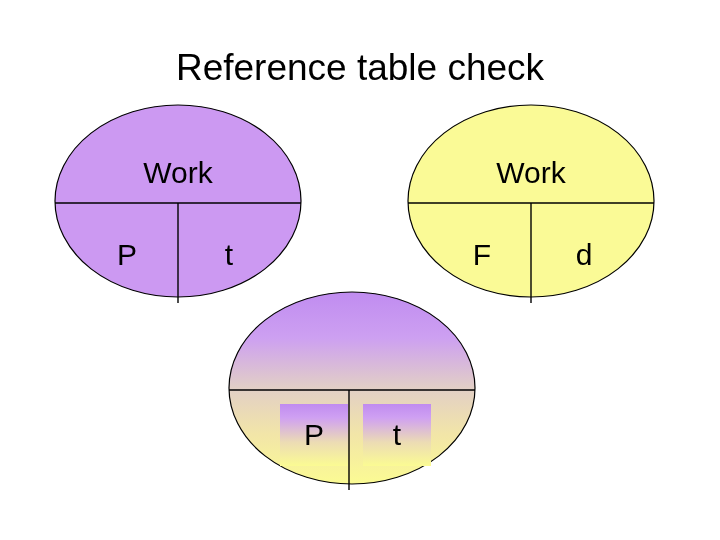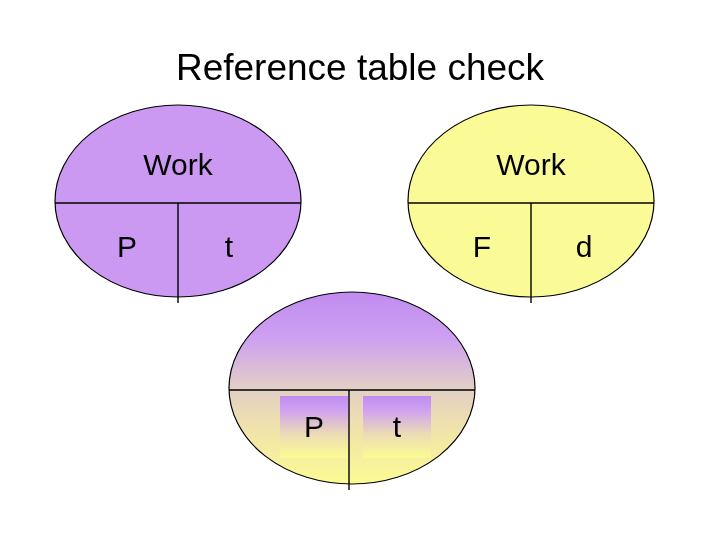--- a/index.html
+++ b/index.html
@@ -46,20 +46,21 @@
 
   .wheel-label {
     position: absolute;
     color: #000000;
     font-size: 30px;
     line-height: 34px;
     white-space: nowrap;
     display: flex;
     align-items: center;
     justify-content: center;
+    margin-top: 8px;
   }
 
   
   #wheel-work-pt  { left: 54px;  top: 104px; width: 248px; height: 196px; }
   #wheel-work-fd  { left: 407px; top: 104px; width: 248px; height: 196px; }
   #wheel-fd-pt    { left: 228px; top: 291px; width: 248px; height: 196px; }
 
   
   #wheel-work-pt .lbl-top { left: 36px; top: 41px; width: 176px; height: 40px; }
   #wheel-work-pt .lbl-bl  { left: 28px; top: 123px; width: 90px;  height: 40px; }

